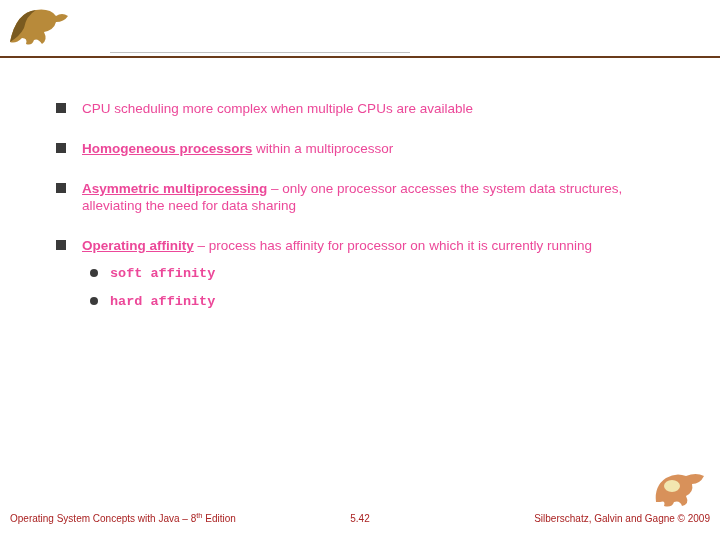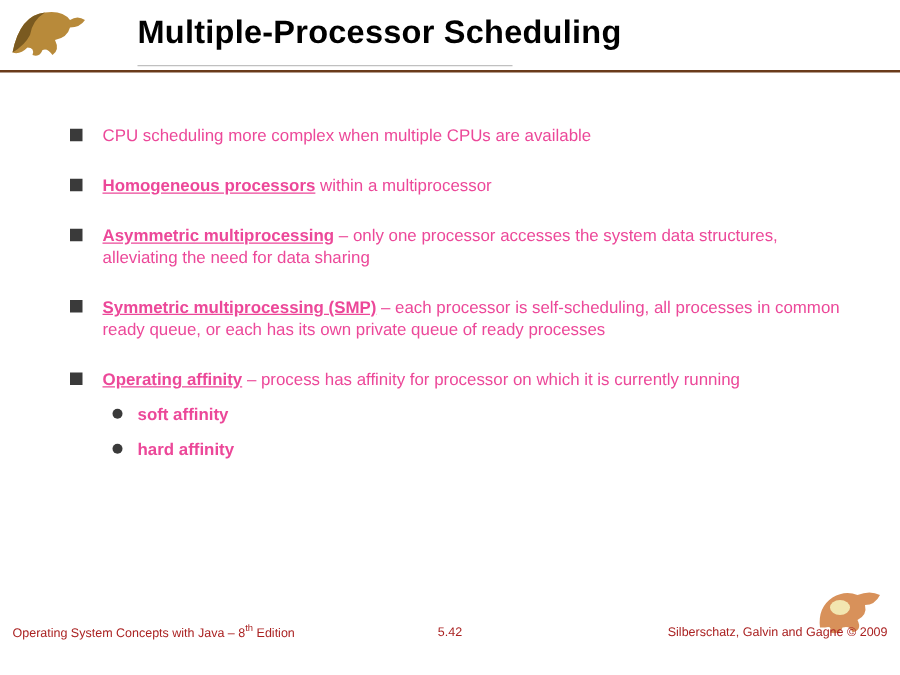--- a/index.html
+++ b/index.html
@@ -73,36 +73,37 @@
   .sub {
     list-style: none;
     margin-top: 10px;
     margin-left: 6px;
   }
   .sub > li {
     position: relative;
     padding-left: 22px;
     margin-bottom: 10px;
     font-weight: bold;
+    font-family: Liberation Mono, monospace;
   }
   .sub > li::before {
     content: "";
     position: absolute;
     left: 2px;
     top: 4px;
     width: 8px;
     height: 8px;
     border-radius: 50%;
     background: #3a3a3a;
   }
   b { font-weight: bold; text-decoration: underline; }
   .footer {
     position: absolute;
     left: 0;
-    bottom: 16px;
+    bottom: 4px;
     width: 720px;
     height: 40px;
   }
   .footer-left {
     position: absolute;
     left: 10px;
     bottom: 12px;
     font-size: 10px;
     color: #a22;
   }
@@ -132,38 +133,34 @@
   .sup { font-size: 0.75em; vertical-align: super; }
 </style>
 </head>
 <body>
 
 <div class="header">
   <svg class="dino-left" viewBox="0 0 70 48">
     <path d="M4 40 Q10 10 30 8 Q44 6 50 14 Q56 10 62 14 Q58 20 50 20 Q48 28 38 30 Q42 38 36 42 Q32 36 28 38 Q26 44 20 42 Q22 36 16 36 Q10 42 4 40 Z" fill="#b88a3a"></path>
     <path d="M4 40 Q10 10 30 8 Q20 14 18 26 Q14 34 4 40 Z" fill="#7a5a20"></path>
   </svg>
-  <div class="title">Multiple-Processor Scheduling</div>
   <div class="rule-short"></div>
   <div class="rule-dark"></div>
 </div>
 
 <div class="content">
   <ul class="bullets">
     <li>
       <span>CPU scheduling more complex when multiple CPUs are available</span>
     </li>
     <li>
       <b>Homogeneous processors</b><span> within a multiprocessor</span>
     </li>
     <li>
       <b>Asymmetric multiprocessing</b><span> – only one processor accesses the system data structures, alleviating the need for data sharing</span>
-    </li>
-    <li>
-      <b>Symmetric multiprocessing  (SMP)</b><span> – each processor is self-scheduling, all processes in common ready queue, or each has its own private queue of ready processes</span>
     </li>
     <li>
       <b>Operating affinity</b><span> – process has affinity for processor on which it is currently running</span>
       <ul class="sub">
         <li>soft affinity</li>
         <li>hard affinity</li>
       </ul>
     </li>
   </ul>
 </div>

